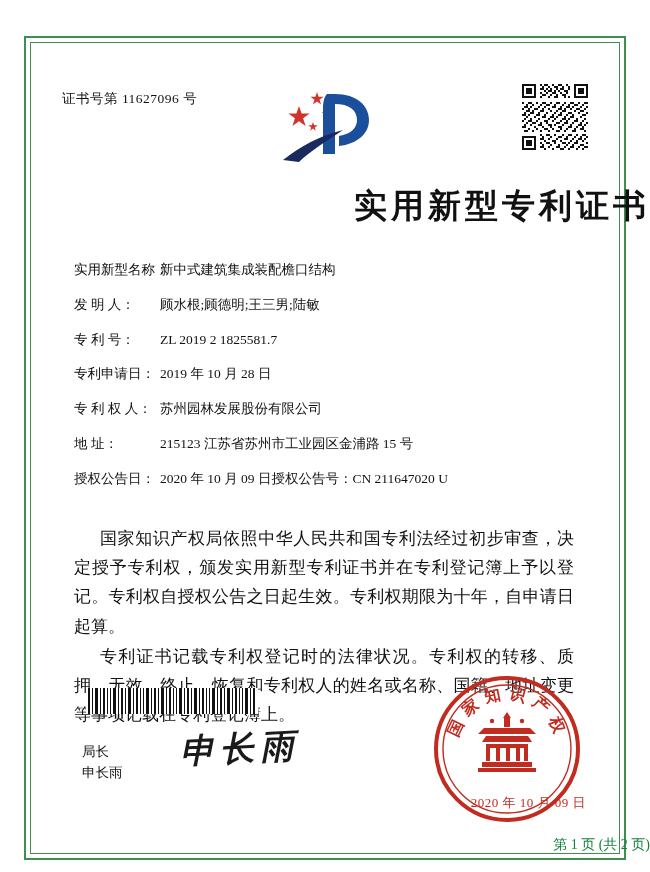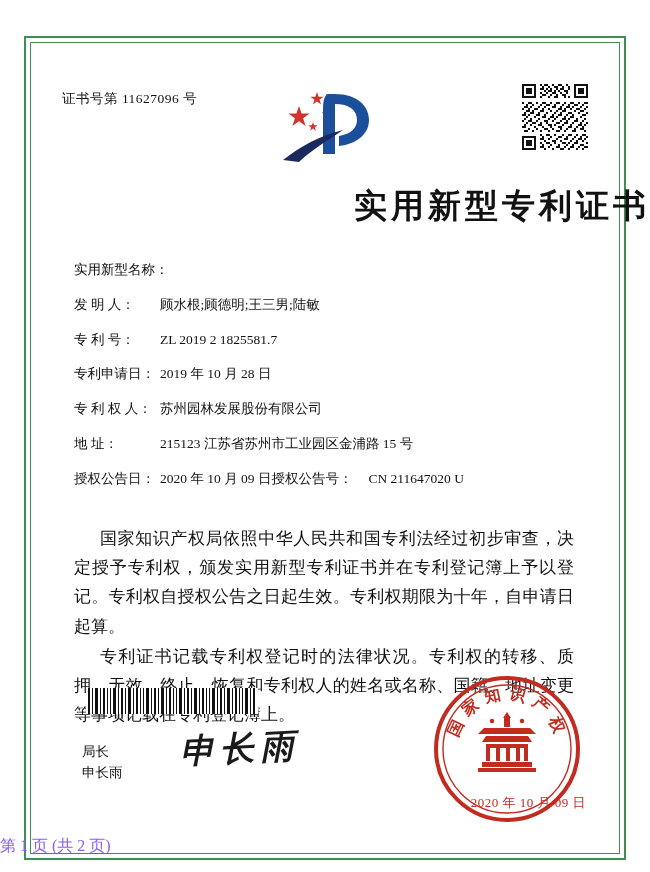--- a/index.html
+++ b/index.html
@@ -101,21 +101,21 @@
   .field-value {
     color: #111;
     font-size: 13.5px;
   }
   .field-row.two-col .second-label {
     width: auto;
     flex: 0 0 auto;
     white-space: nowrap;
   }
   .field-row.two-col .second-value {
-    margin-left: 16px;
+    margin-left: 0;
   }
 
   .paragraphs {
     position: absolute;
     left: 74px;
     top: 512px;
     width: 500px;
     font-size: 17px;
     line-height: 1.72;
     text-align: justify;
@@ -172,23 +172,23 @@
     top: 782px;
     font-size: 13px;
     color: #c22b20;
     letter-spacing: 0.5px;
   }
 
   .page-footer {
     position: absolute;
     left: 0; right: 0;
     top: 824px;
-    text-align: left;
-    font-size: 16px;
-    color: #8b5cf6;
+    text-align: right;
+    font-size: 14px;
+    color: #15803d;
   }
 </style>
 </head>
 <body>
 
 <div class="page">
 
   <div class="border-outer"></div>
   <div class="border-inner"></div>
 
@@ -448,20 +448,21 @@
       <path d="M30,80 C48,66 66,56 90,50 C72,62 56,72 46,82 Z" fill="#d0342c" opacity="0.0"></path>
     </svg>
   </div>
 
   <div class="doc-title">实用新型专利证书</div>
 
   <div class="fields">
 
     <div class="field-row">
       <span class="field-label">实用新型名称：</span>
+      <span class="field-value">新中式建筑集成装配檐口结构</span>
     </div>
 
     <div class="field-row">
       <span class="field-label">发  明  人：</span>
       <span class="field-value">顾水根;顾德明;王三男;陆敏</span>
     </div>
 
     <div class="field-row">
       <span class="field-label">专  利  号：</span>
       <span class="field-value">ZL 2019 2 1825581.7</span>

